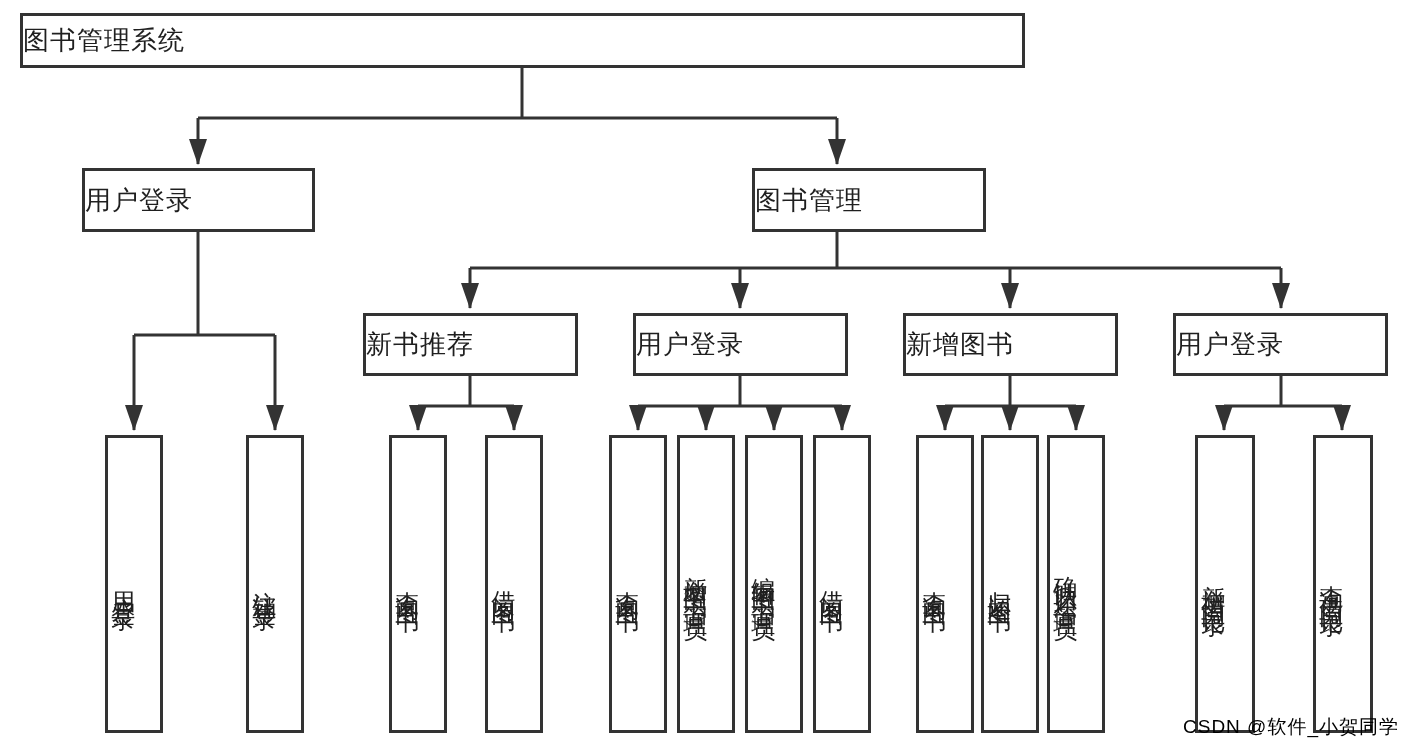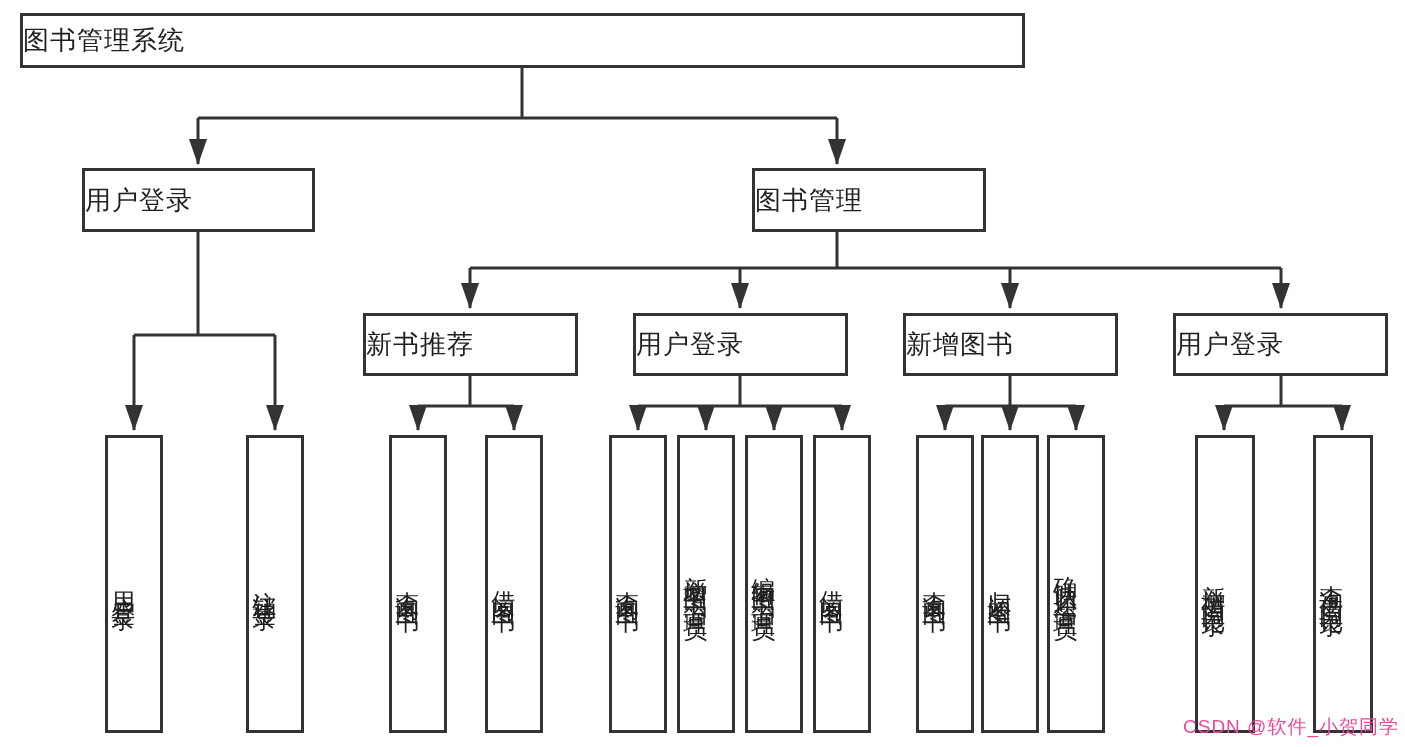--- a/index.html
+++ b/index.html
@@ -42,21 +42,21 @@
     letter-spacing: 6px;
     color: #1f1f1f;
   }
   .watermark {
     position: absolute;
     left: 1183px;
     top: 714px;
     z-index: 2;
     font-size: 19px;
     letter-spacing: 1px;
-    color: #ec4899;
+    color: #000000;
     white-space: nowrap;
   }
 </style>
 </head>
 <body>
 
 <div class="canvas">
 
   <svg class="connectors" viewBox="0 0 1405 747" xmlns="http://www.w3.org/2000/svg">
     <defs>

